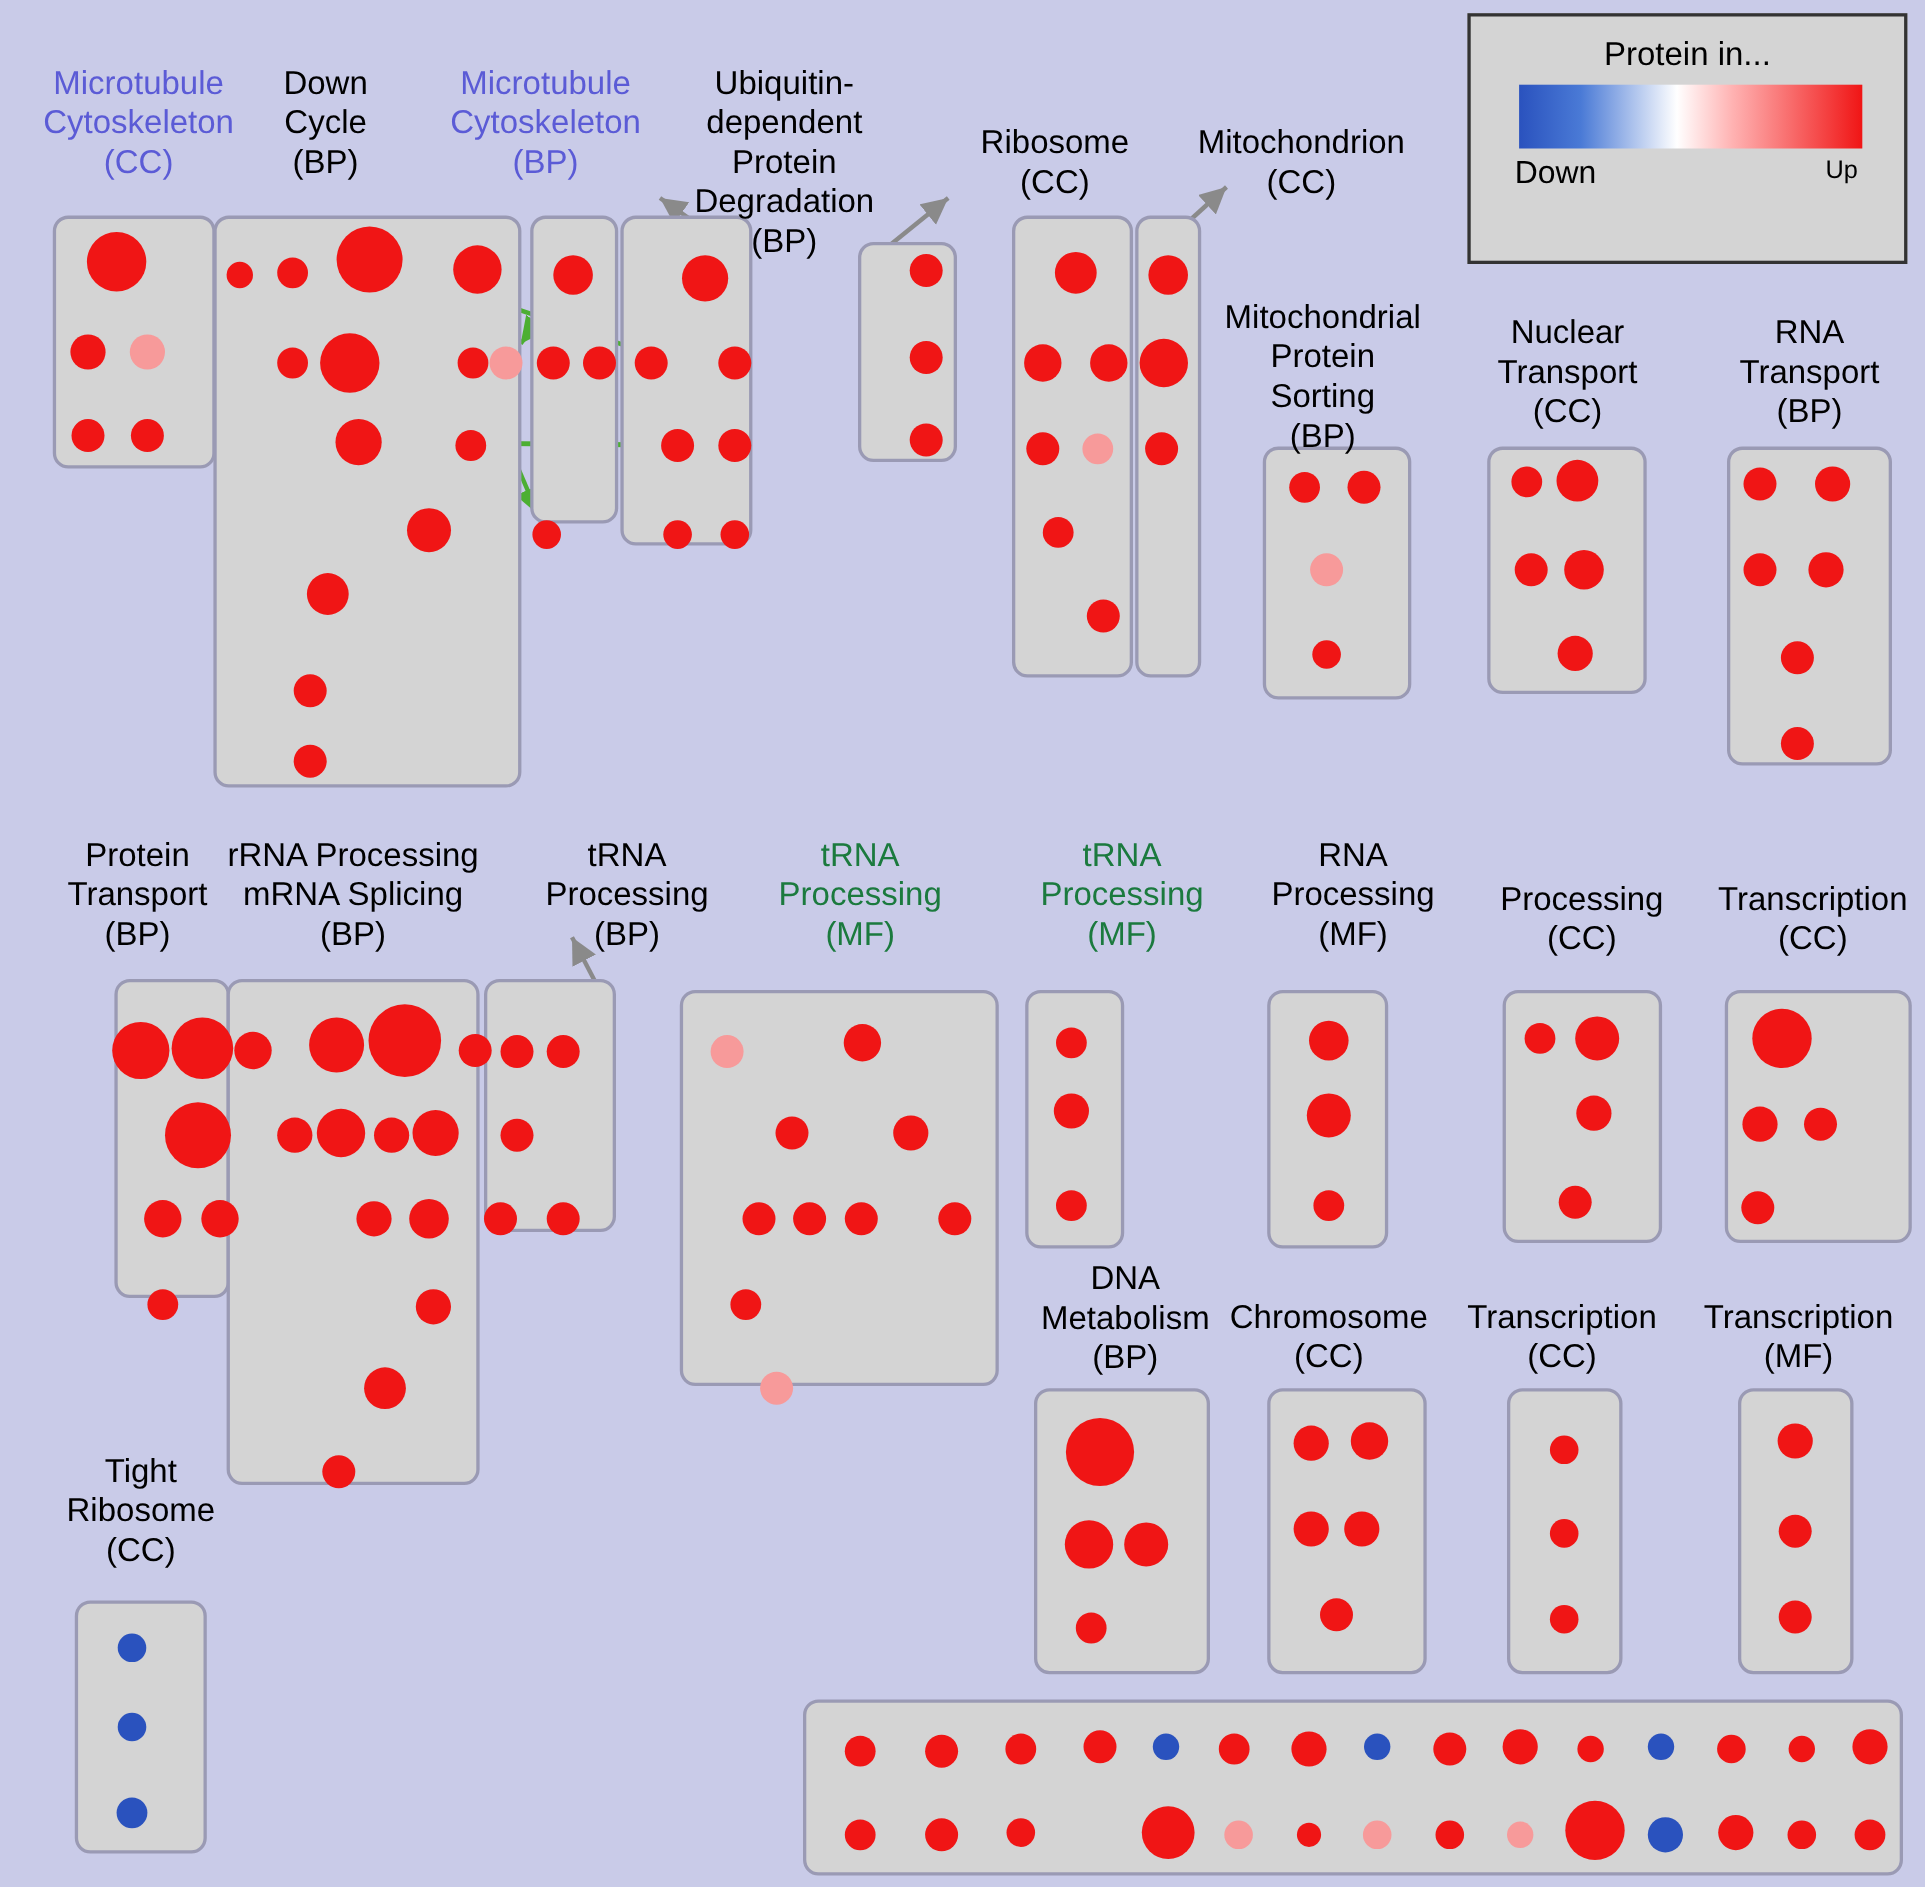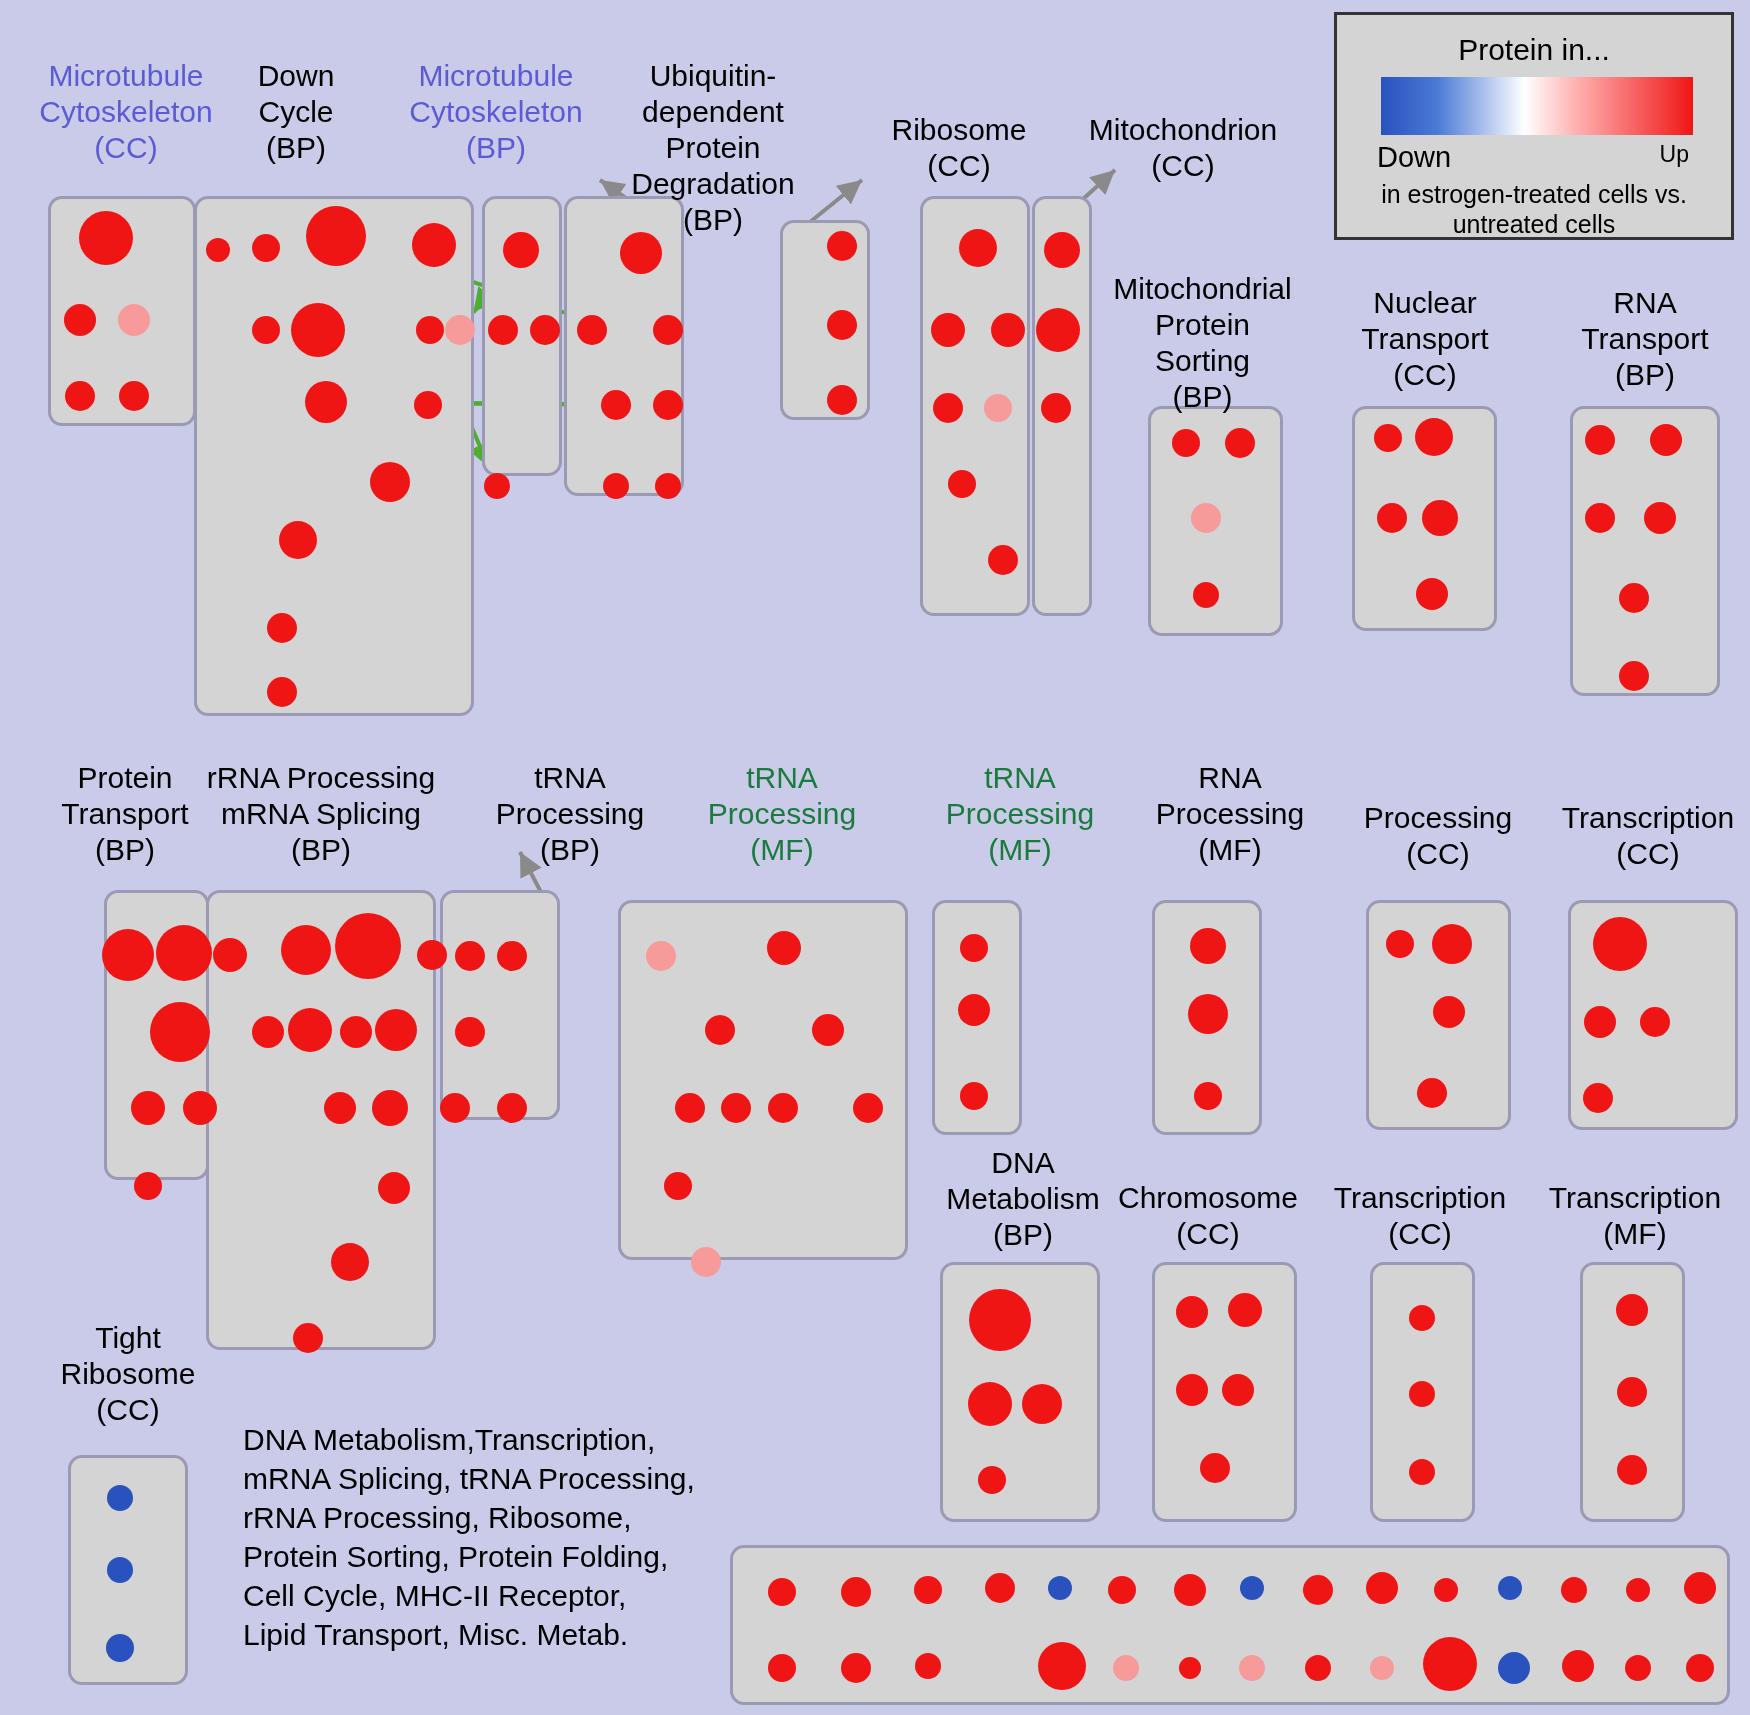--- a/index.html
+++ b/index.html
@@ -440,29 +440,21 @@
 (CC)</div>
       <div class="label" style="left: 1320px; top: 1180px; width: 200px;">Transcription
 (CC)</div>
       <div class="label" style="left: 1535px; top: 1180px; width: 200px;">Transcription
 (MF)</div>
       <div class="label" style="left: 48px; top: 1320px; width: 160px;">Tight
 Ribosome
 (CC)</div>
     </div>
 
-  <div class="bigtext" style="left:243px;top:1420px;">DNA Metabolism,Transcription,
-mRNA Splicing, tRNA Processing,
-rRNA Processing, Ribosome,
-Protein Sorting, Protein Folding,
-Cell Cycle, MHC-II Receptor,
-Lipid Transport, Misc. Metab.</div>
 
   <div class="legendbox">
     <div class="legend-title">Protein in...</div>
     <div class="legend-bar"></div>
     <div class="legend-down">Down</div>
     <div class="legend-up">Up</div>
-    <div class="legend-sub">in estrogen-treated cells
-vs. untreated cells</div>
   </div>
 
 </div>
 
 </body></html>

